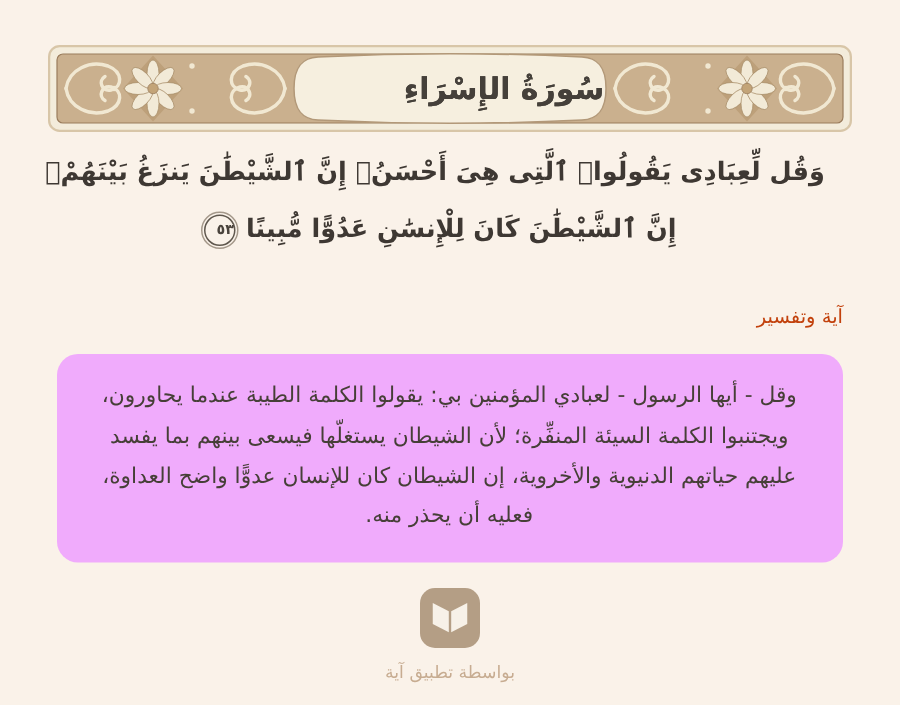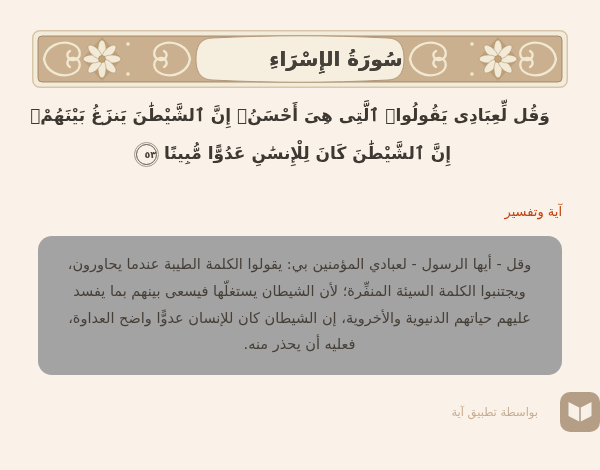--- a/index.html
+++ b/index.html
@@ -86,42 +86,42 @@
     color: #c2410c;
   }
 
   
   .tafsir-card {
     position: absolute;
     top: 236px;
     left: 38px;
     width: 524px;
     box-sizing: border-box;
-    background: #a3a3a3;
+    background: #f0abfc;
     border-radius: 14px;
     padding: 15px 21px 17px 20px;
   }
   .tafsir-text {
     direction: rtl;
     text-align: center;
     font-size: 14.5px;
     line-height: 1.85;
     color: #463f37;
   }
 
   
   .footer {
     position: absolute;
     top: 392px;
     left: 0;
     width: 600px;
     display: flex;
-    flex-direction: row;
+    flex-direction: column;
     align-items: center;
-    gap: 22px;
+    gap: 9px;
   }
   .app-icon { width: 40px; height: 40px; }
   .attribution {
     font-size: 11.5px;
     color: #c7ac91;
     text-align: center;
   }
 </style>
 </head>
 <body>

